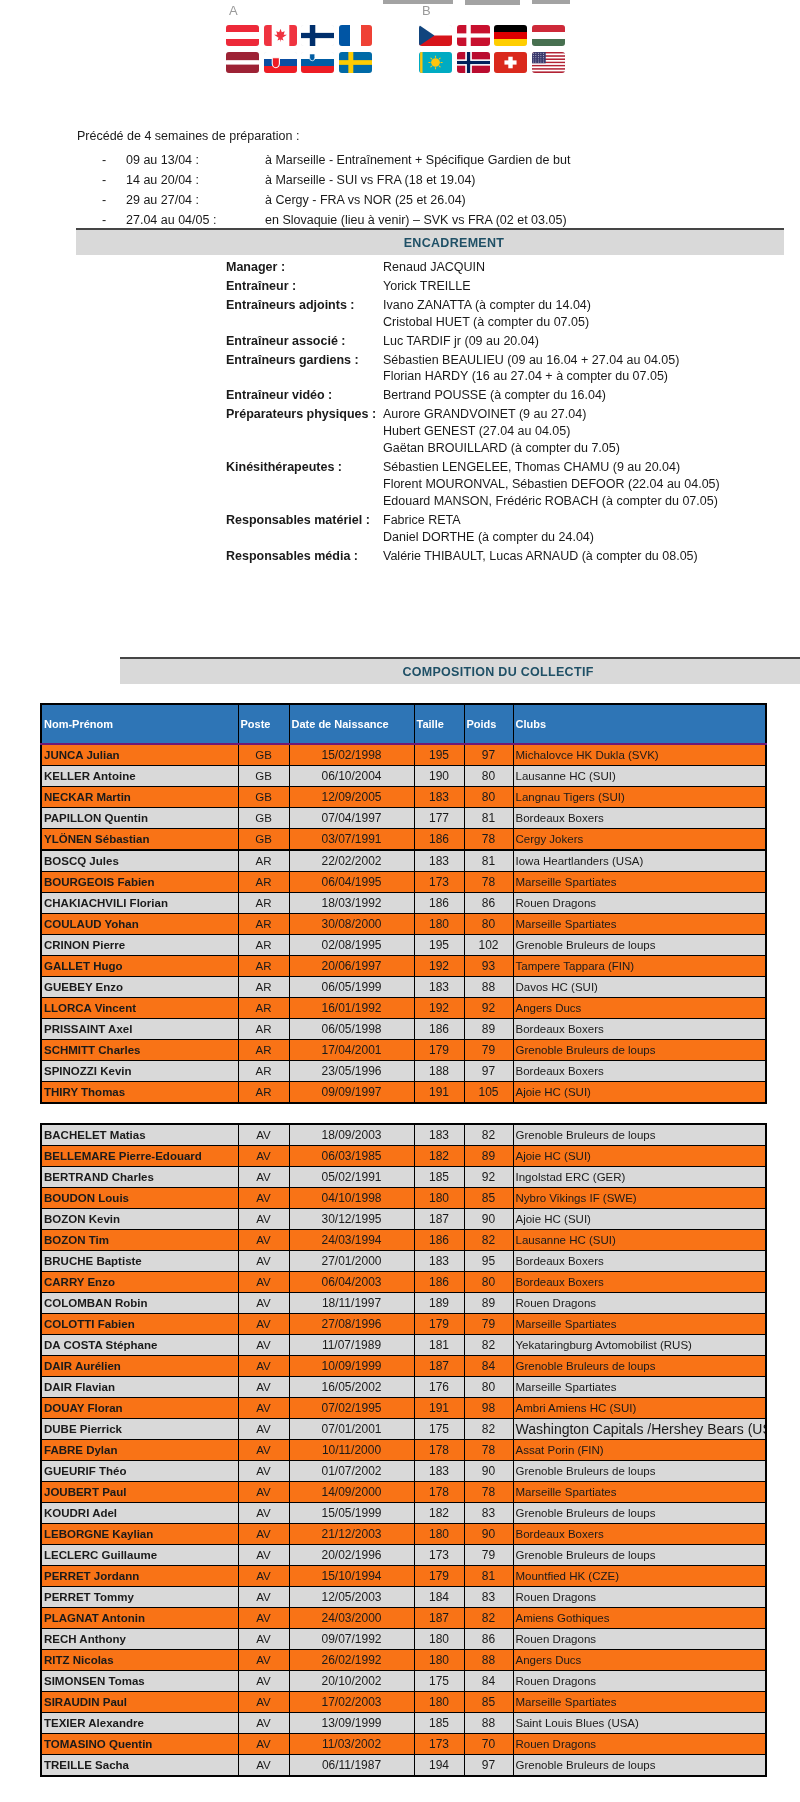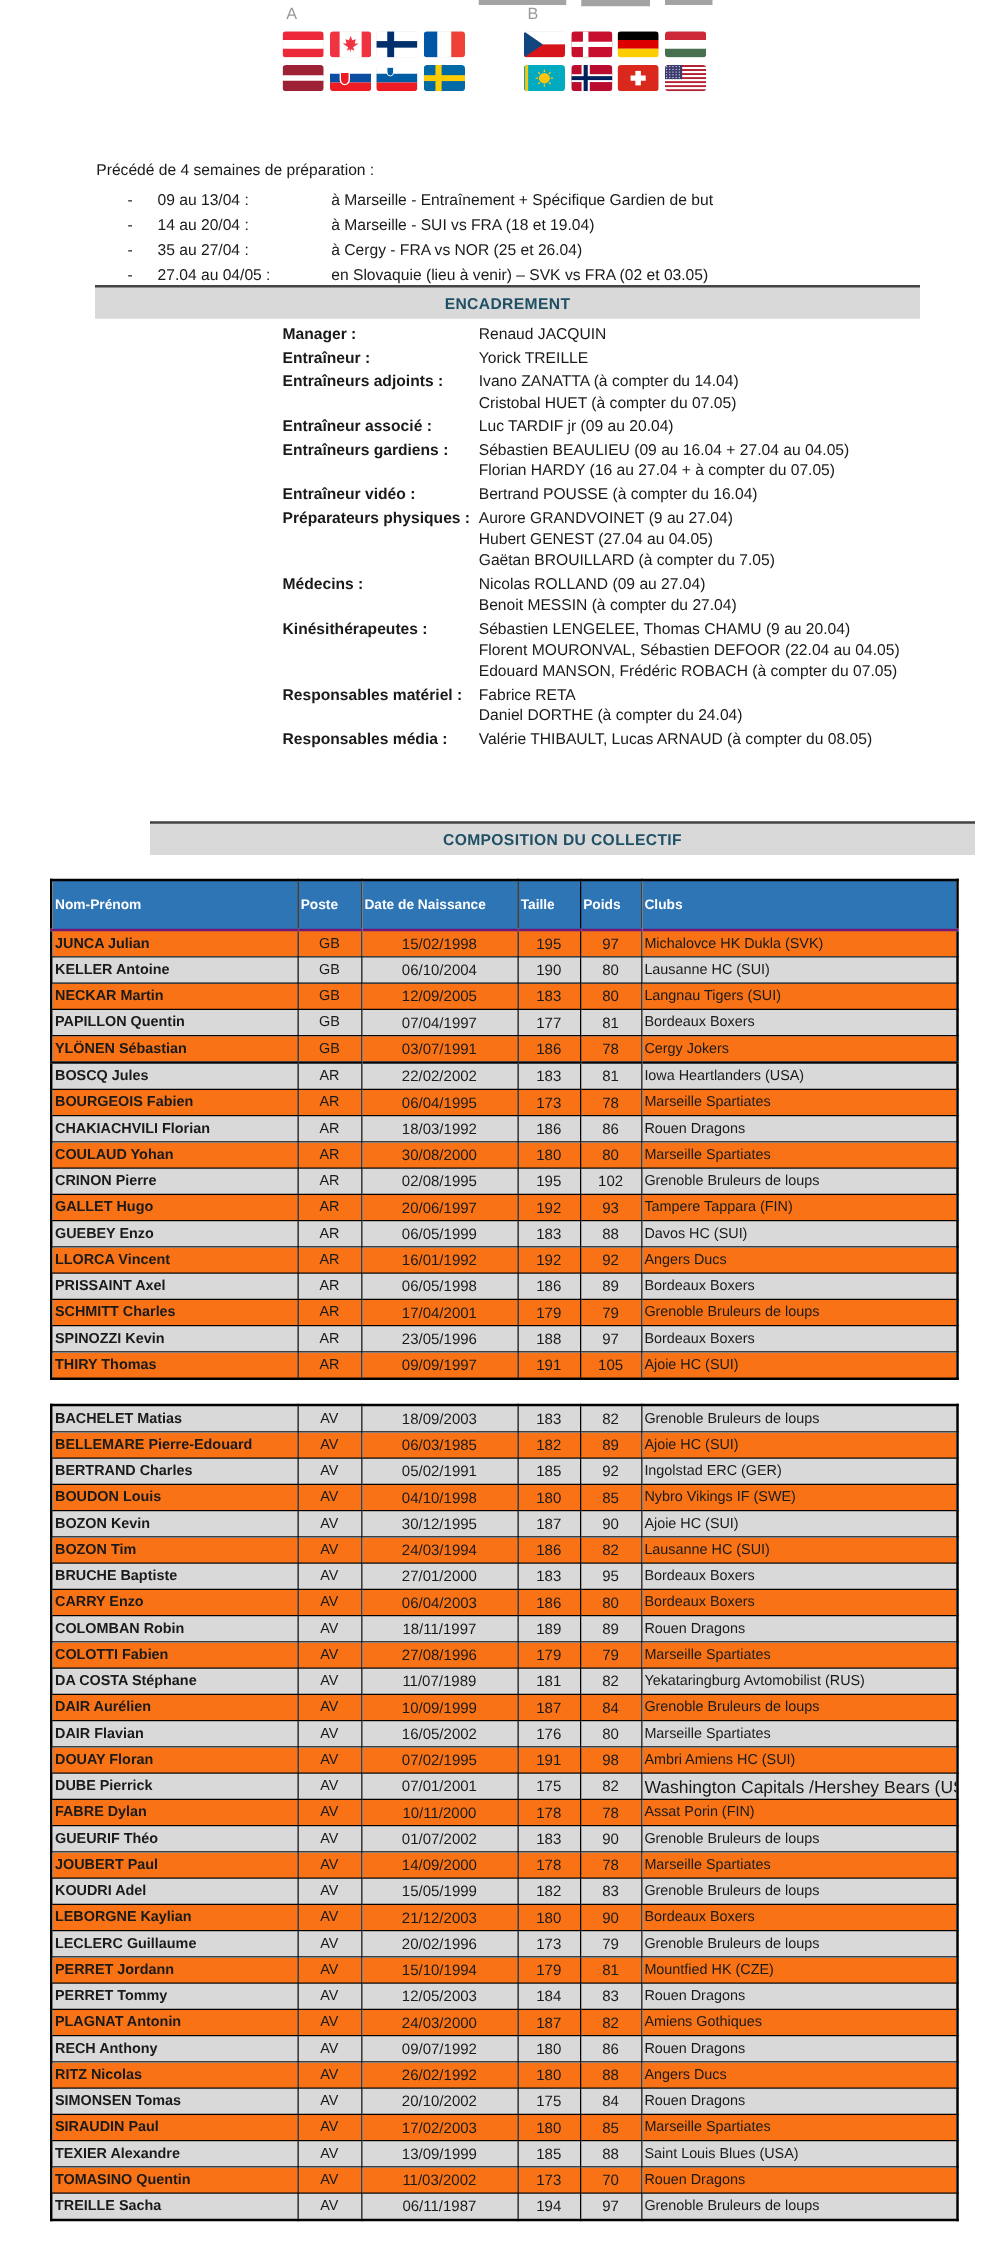--- a/index.html
+++ b/index.html
@@ -20,21 +20,21 @@
   
   .prep{position:absolute;left:77px;top:112px;font-size:12.5px;margin-top:16px;}
   .prep-title{line-height:16px;margin-bottom:6px;}
   .prep-item{position:relative;height:20px;line-height:20px;width:620px;}
   .prep-dash{position:absolute;left:25px;}
   .prep-dates{position:absolute;left:49px;}
   .prep-detail{position:absolute;left:188px;}
 
   
   .bar{position:absolute;left:76px;width:660px;height:25px;background:var(--bar-gray,#D9D9D9);
-       border-top:2px solid var(--bar-border,#454545);display:flex;align-items:center;justify-content:center;}
+       border-top:2px solid var(--bar-border,#454545);display:flex;align-items:center;justify-content:center;padding-left:48px;}
   .bar .bar-title{font-weight:bold;font-size:12.5px;color:var(--section-title,#1F5066);letter-spacing:.3px;}
   #encadrement-bar{top:228px;}
   #composition-bar{top:657px;margin-left:44px;}
 
   
   .staff{position:absolute;left:190px;top:259px;font-size:12.5px;}
   .staff-row{display:flex;margin-bottom:2px;}
   .staff-label{width:157px;font-weight:bold;line-height:16.9px;white-space:nowrap;margin-left:36px;}
   .staff-values div{line-height:16.9px;white-space:nowrap;}
 
@@ -248,21 +248,21 @@
           <span class="prep-dates">09 au 13/04 :</span>
           <span class="prep-detail">à Marseille - Entraînement + Spécifique Gardien de but</span>
         </div>
         <div class="prep-item">
           <span class="prep-dash">-</span>
           <span class="prep-dates">14 au 20/04 :</span>
           <span class="prep-detail">à Marseille - SUI vs FRA (18 et 19.04)</span>
         </div>
         <div class="prep-item">
           <span class="prep-dash">-</span>
-          <span class="prep-dates">35 au 27/04 :</span>
+          <span class="prep-dates">29 au 27/04 :</span>
           <span class="prep-detail">à Cergy - FRA vs NOR (25 et 26.04)</span>
         </div>
         <div class="prep-item">
           <span class="prep-dash">-</span>
           <span class="prep-dates">27.04 au 04/05 :</span>
           <span class="prep-detail">en Slovaquie (lieu à venir) – SVK vs FRA (02 et 03.05)</span>
         </div>
       </div>
   </div>
 
@@ -308,27 +308,20 @@
         <div class="staff-values">
           <div class="staff-value-line">Bertrand POUSSE (à compter du 16.04)</div>
         </div>
       </div>
       <div class="staff-row">
         <div class="staff-label">Préparateurs physiques :</div>
         <div class="staff-values">
           <div class="staff-value-line">Aurore GRANDVOINET (9 au 27.04)</div>
           <div class="staff-value-line">Hubert GENEST (27.04 au 04.05)</div>
           <div class="staff-value-line">Gaëtan BROUILLARD (à compter du 7.05)</div>
-        </div>
-      </div>
-      <div class="staff-row">
-        <div class="staff-label">Médecins :</div>
-        <div class="staff-values">
-          <div class="staff-value-line">Nicolas ROLLAND (09 au 27.04)</div>
-          <div class="staff-value-line">Benoit MESSIN (à compter du 27.04)</div>
         </div>
       </div>
       <div class="staff-row">
         <div class="staff-label">Kinésithérapeutes :</div>
         <div class="staff-values">
           <div class="staff-value-line">Sébastien LENGELEE, Thomas CHAMU (9 au 20.04)</div>
           <div class="staff-value-line">Florent MOURONVAL, Sébastien DEFOOR (22.04 au 04.05)</div>
           <div class="staff-value-line">Edouard MANSON, Frédéric ROBACH (à compter du 07.05)</div>
         </div>
       </div>

